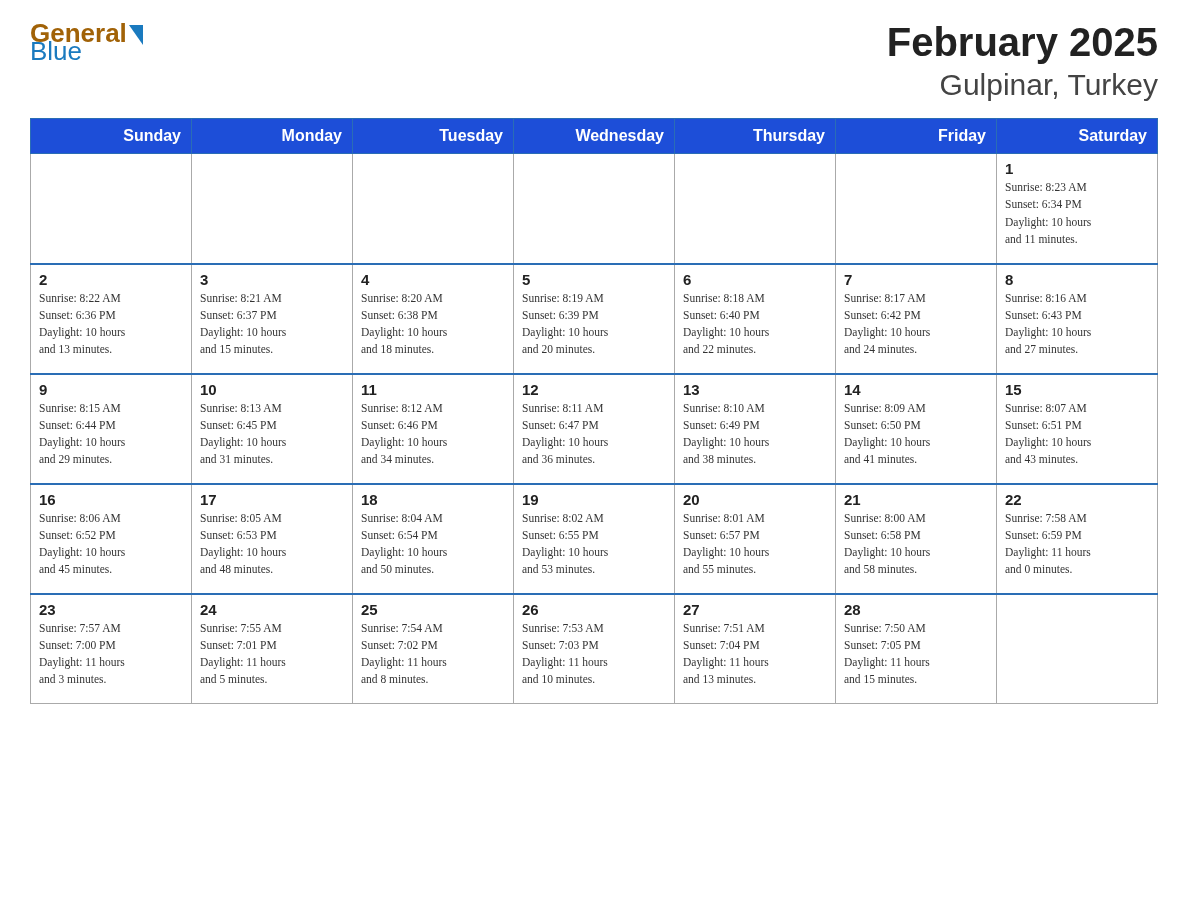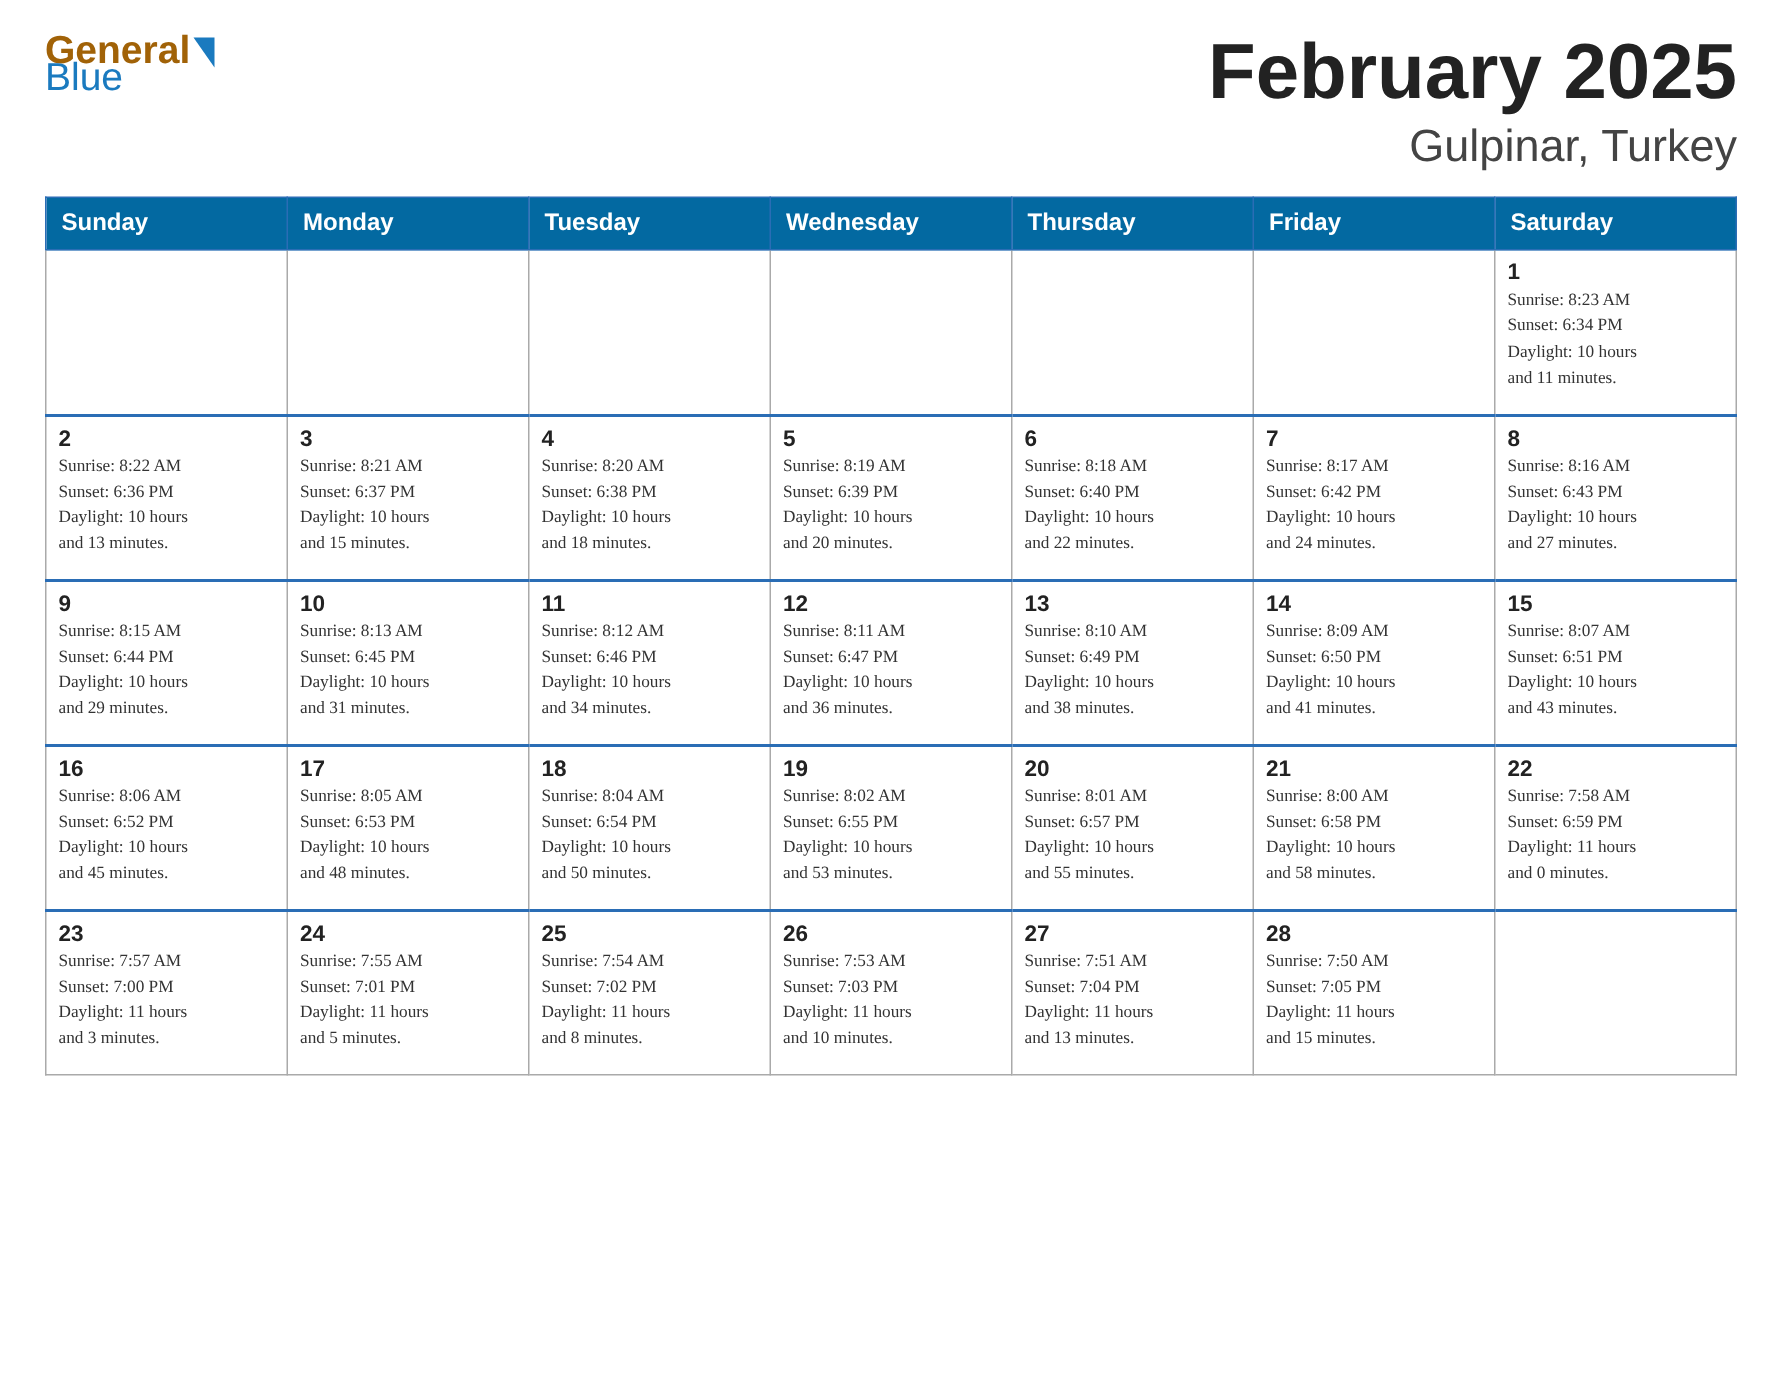--- a/index.html
+++ b/index.html
@@ -43,42 +43,42 @@
       font-size: 26px;
       font-weight: normal;
       color: #1a7abf;
       margin-top: -4px;
       margin-left: 0px;
     }
     .title-area {
       text-align: right;
     }
     .month-title {
-      font-size: 52px;
+      font-size: 40px;
       font-weight: bold;
       color: #222;
       line-height: 1.1;
     }
     .location {
       font-size: 30px;
       color: #444;
       margin-top: 4px;
     }
     .calendar {
       width: 100%;
       border-collapse: collapse;
       border: 1px solid #555;
     }
     .calendar th {
-      background-color: #0369a1;
+      background-color: #1d4ed8;
       color: #fff;
       font-size: 16px;
       font-weight: bold;
       padding: 8px 10px;
-      text-align: left;
+      text-align: right;
       border: 1px solid #2a6db5;
     }
     .calendar td {
       vertical-align: top;
       padding: 6px 8px;
       border: 1px solid #aaa;
       width: calc(100% / 7);
       height: 110px;
       font-size: 12px;
       color: #333;

